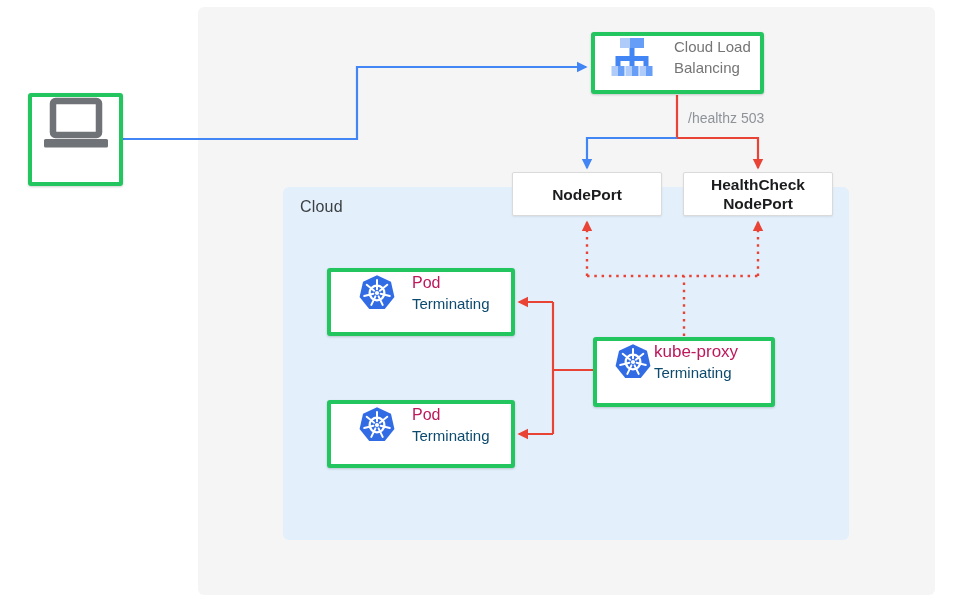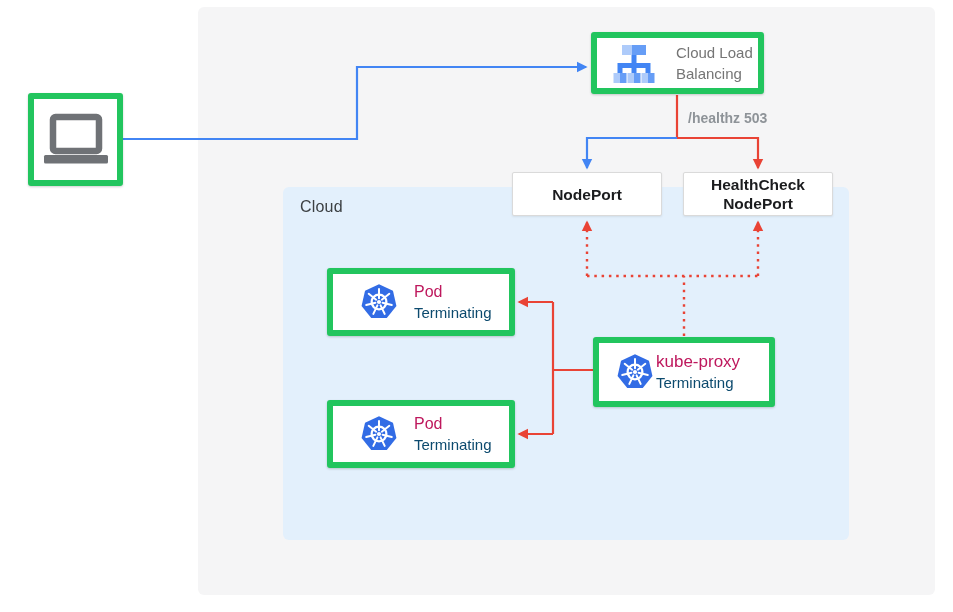--- a/index.html
+++ b/index.html
@@ -13,36 +13,36 @@
   }
   .panel-nodes{
     position:absolute;left:283px;top:187px;width:566px;height:353px;
     background:#e3f0fc;border-radius:6px;
   }
   .nodes-label{
     position:absolute;left:17px;top:11px;font-size:16px;color:#3c4043;letter-spacing:.2px;
   }
   #wires{position:absolute;left:0;top:0;width:953px;height:612px;pointer-events:none;}
   .card{
-    position:absolute;background:#ffffff;border:6px solid #22c55e;border-radius:3px;
+    position:absolute;background:#ffffff;border:4px solid #22c55e;border-radius:3px;
     box-shadow:0 1px 2px rgba(60,64,67,.18),0 1px 3px rgba(60,64,67,.08);
-    display:flex;align-items:center;box-sizing:border-box;
+    display:flex;align-items:flex-start;box-sizing:border-box;
   }
   .portbox{
     position:absolute;background:#ffffff;border:1px solid #dadada;border-radius:2px;
     box-shadow:0 1px 2px rgba(60,64,67,.10);
     display:flex;align-items:center;justify-content:center;box-sizing:border-box;
     font-weight:bold;font-size:15.5px;color:#1b1c1e;text-align:center;line-height:19px;
   }
   #laptop-card{left:28px;top:93px;width:95px;height:93px;justify-content:center;}
   #clb-card{left:591px;top:32px;width:173px;height:62px;padding-left:14px;gap:19px;}
   .clb-text{font-size:15px;line-height:21px;color:#757575;width:88px;}
   #healthz{
     position:absolute;left:688px;top:110px;width:110px;
-    font-size:14px;font-weight:bold;color:#8e9398;
+    font-size:14px;font-weight:normal;color:#8e9398;
   }
   #nodeport-box{left:512px;top:172px;width:150px;height:44px;}
   #healthcheck-box{left:683px;top:172px;width:150px;height:44px;}
   #healthcheck-box span{display:inline-block;width:118px;}
   .pod-card{left:327px;width:188px;height:68px;padding-left:25px;gap:14px;}
   #pod-card-1{top:268px;}
   #pod-card-2{top:400px;}
   #kubeproxy-card{left:593px;top:337px;width:182px;height:70px;padding-left:15px;}
   .stack .t1{font-size:16px;line-height:22px;color:#be185d;}
   .stack .t2{font-size:15px;line-height:20px;color:#0c4a6e;}

